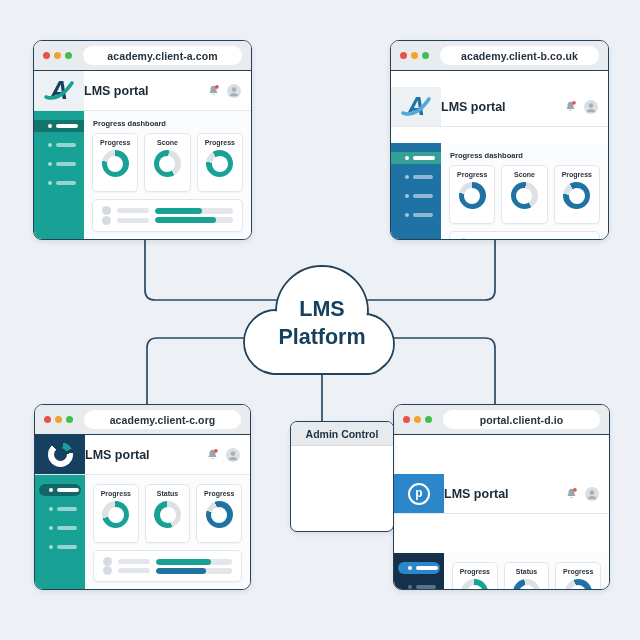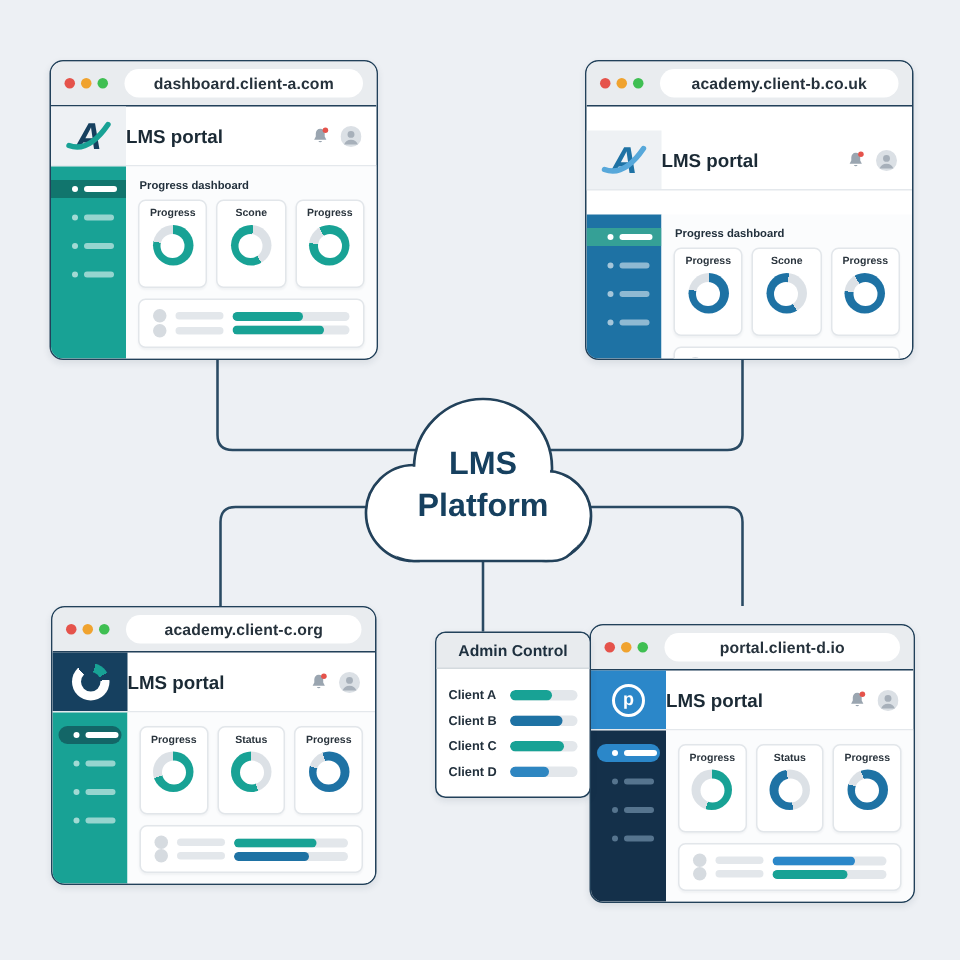--- a/index.html
+++ b/index.html
@@ -135,21 +135,21 @@
       <text x="322" y="316" class="cloudtext">LMS</text>
       <text x="322" y="344" class="cloudtext">Platform</text>
     </g>
   </svg>
 
   <div class="window win--a" style="left:33px;top:40px;width:217px;height:198px;">
     <div class="chrome">
       <span class="tl red"></span>
       <span class="tl yellow"></span>
       <span class="tl green"></span>
-      <div class="urlbar">dashboard.client-a.com</div>
+      <div class="urlbar">academy.client-a.com</div>
     </div>
     <div class="appheader">
       <div class="logobox">
         <svg class="logo-ab" viewBox="0 0 32 28">
           <text x="16" y="22" text-anchor="middle" font-size="25" font-weight="bold" font-style="italic" fill="#16405f" font-family="Liberation Sans, sans-serif">A</text>
           <path d="M3,20 Q16,25 29,6" stroke="#18a295" stroke-width="3.6" fill="none" stroke-linecap="round"></path>
         </svg>
       </div>
       <div class="apptitle">LMS portal</div>
       <div class="hicons">
@@ -375,21 +375,21 @@
             <span class="lbar"></span>
             <div class="ltrack">
                 <div class="lfill" style="width: 66%; background: rgb(30, 114, 164);"></div>
               </div>
           </div>
         </div>
       </div>
     </div>
   </div>
 
-  <div class="window win--d" style="left:393px;top:416px;width:215px;height:184px;">
+  <div class="window win--d" style="left:393px;top:404px;width:215px;height:184px;gap:39px;">
     <div class="chrome">
       <span class="tl red"></span>
       <span class="tl yellow"></span>
       <span class="tl green"></span>
       <div class="urlbar">portal.client-d.io</div>
     </div>
     <div class="appheader">
       <div class="logobox">
         <div class="logo-d">
             <span>p</span>
@@ -458,41 +458,15 @@
                 <div class="lfill" style="width: 66%; background: rgb(24, 162, 149);"></div>
               </div>
           </div>
         </div>
       </div>
     </div>
   </div>
 
   <div class="admin">
     <div class="admin-header">Admin Control</div>
-    <div class="admin-body">
-      <div class="admin-row">
-        <span class="admin-label">Client A</span>
-        <div class="admin-track">
-            <div class="admin-fill" style="width: 62%; background: rgb(24, 162, 149);"></div>
-          </div>
-      </div>
-      <div class="admin-row">
-        <span class="admin-label">Client B</span>
-        <div class="admin-track">
-            <div class="admin-fill" style="width: 78%; background: rgb(30, 114, 164);"></div>
-          </div>
-      </div>
-      <div class="admin-row">
-        <span class="admin-label">Client C</span>
-        <div class="admin-track">
-            <div class="admin-fill" style="width: 80%; background: rgb(24, 162, 149);"></div>
-          </div>
-      </div>
-      <div class="admin-row">
-        <span class="admin-label">Client D</span>
-        <div class="admin-track">
-            <div class="admin-fill" style="width: 58%; background: rgb(46, 134, 193);"></div>
-          </div>
-      </div>
-    </div>
   </div>
 
 </div>
 
 </body></html>

